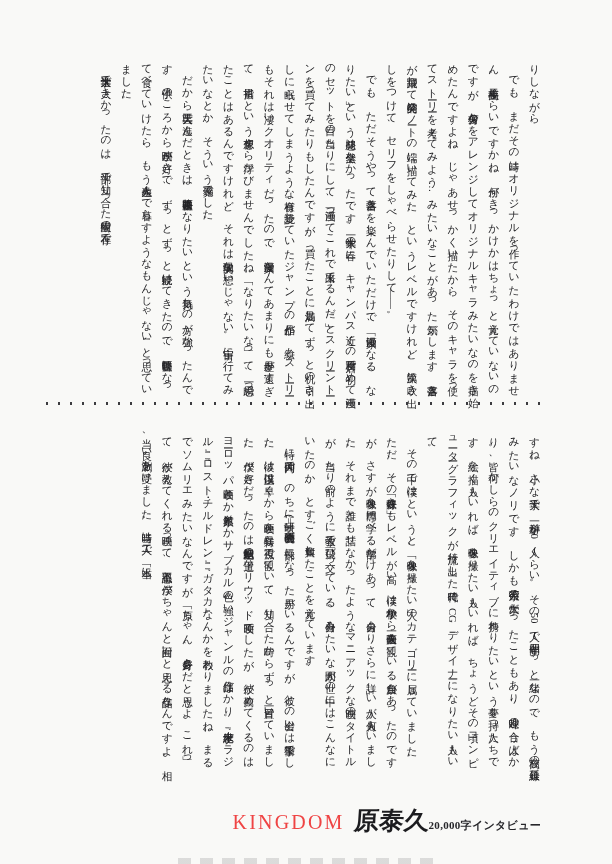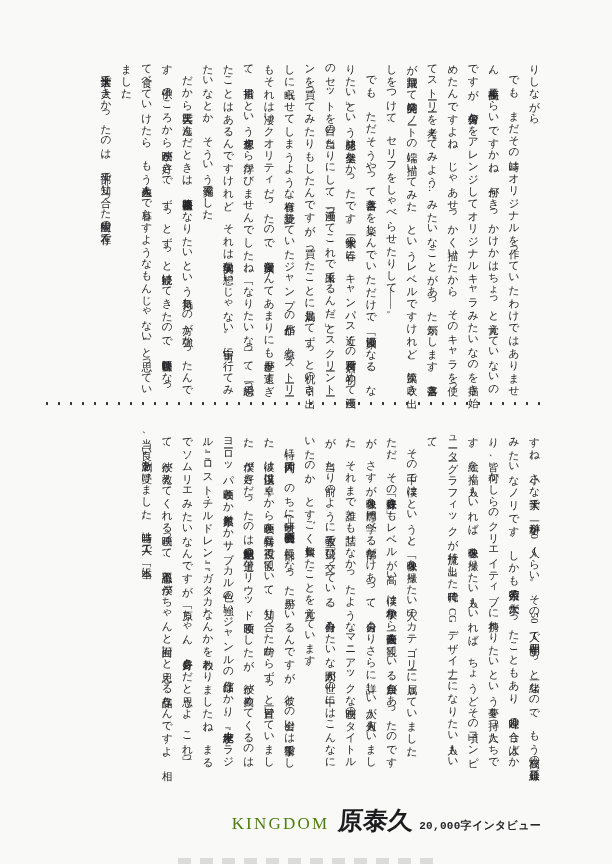--- a/index.html
+++ b/index.html
@@ -60,38 +60,37 @@
   .footer {
     position: absolute;
     top: 804px;
     right: 71px;
     display: flex;
     align-items: baseline;
     white-space: nowrap;
   }
   .f-kingdom {
     font-family: "Liberation Serif", "DejaVu Serif", serif;
-    font-size: 17px;
+    font-size: 20px;
     letter-spacing: 2.2px;
-    color: #4d7c0f;
+    color: #ef4444;
   }
   .f-author {
     font-family: "DejaVu Serif", "Liberation Serif", serif;
     font-weight: bold;
     font-size: 25px;
     margin-left: 9px;
     color: #1c1c1f;
     transform: skewX(-4deg);
   }
   .f-label {
-    font-family: Liberation Mono, monospace;
+    font-family: Liberation Serif, serif;
     font-weight: bold;
     font-size: 11px;
     letter-spacing: 0.3px;
-    margin-left: 6px;
     color: #27272b;
   }
   
   .bleed {
     position: absolute;
     top: 858px;
     left: 178px;
     width: 258px;
     height: 12px;
     background-image: repeating-linear-gradient(

